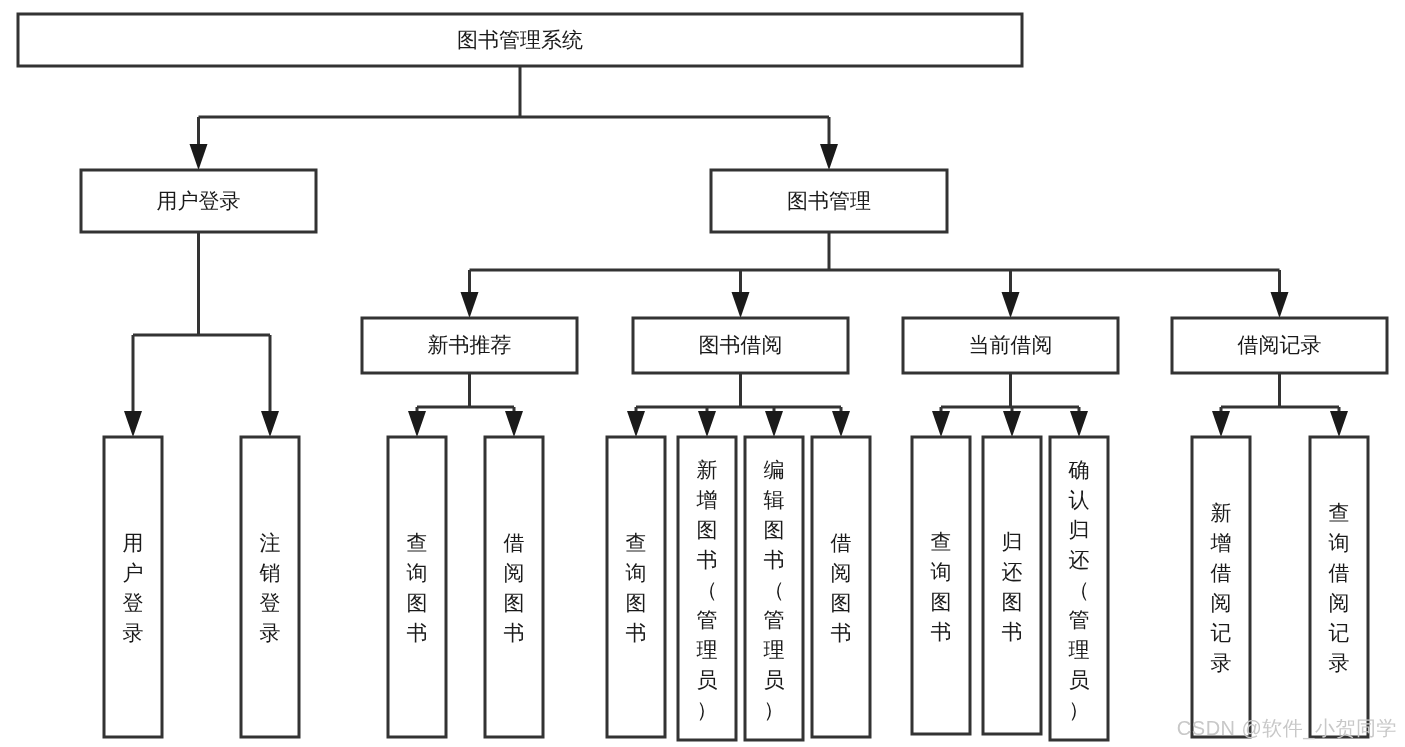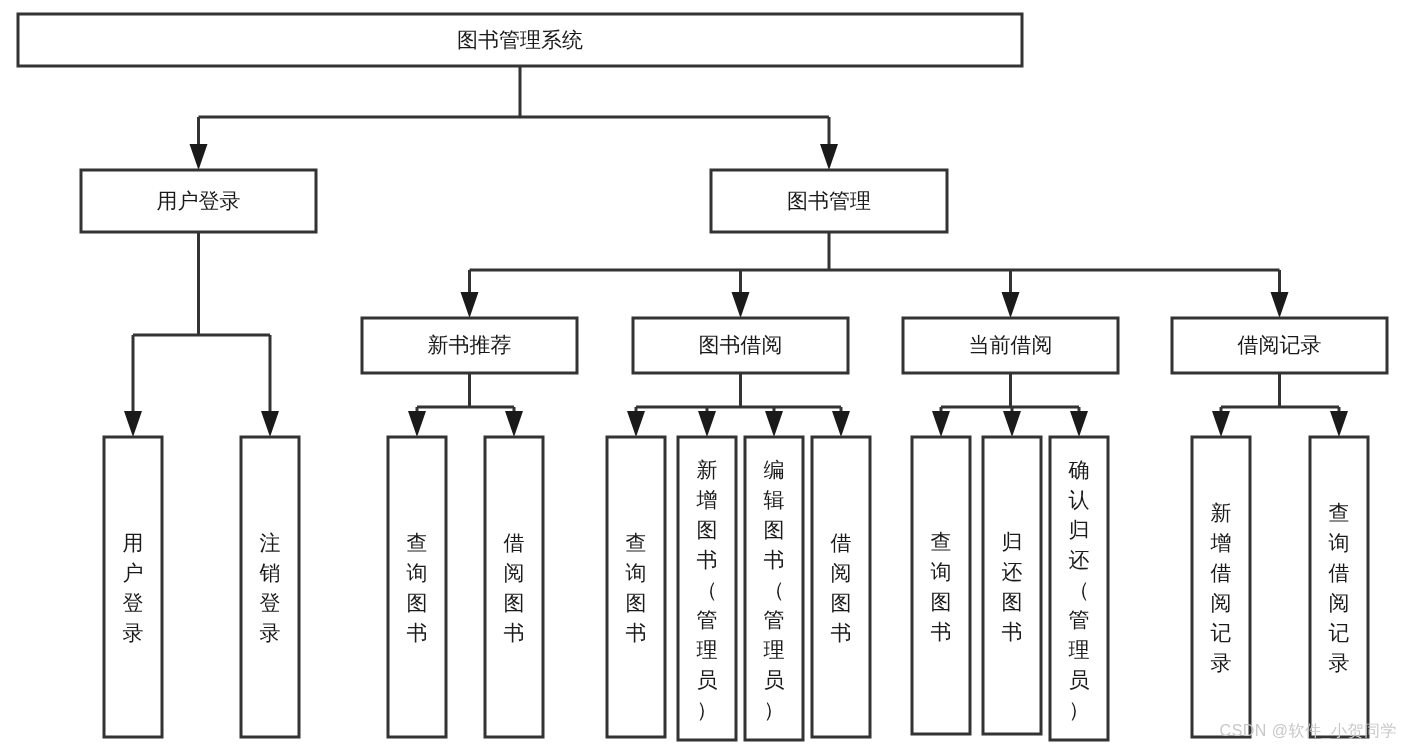--- a/index.html
+++ b/index.html
@@ -54,21 +54,21 @@
     font-family: "Liberation Sans", "DejaVu Sans", sans-serif;
     font-size: 21px;
     fill: #1a1a1a;
     text-anchor: middle;
   }
   .watermark-text {
     position: absolute;
     right: 8px;
     bottom: 5px;
     font-family: "Liberation Sans", "DejaVu Sans", sans-serif;
-    font-size: 16px;
+    font-size: 20px;
     color: #c8c8c8;
     white-space: nowrap;
     letter-spacing: 0.5px;
     user-select: none;
   }
 </style>
 </head>
 <body>
 
 <div id="diagram-root">

